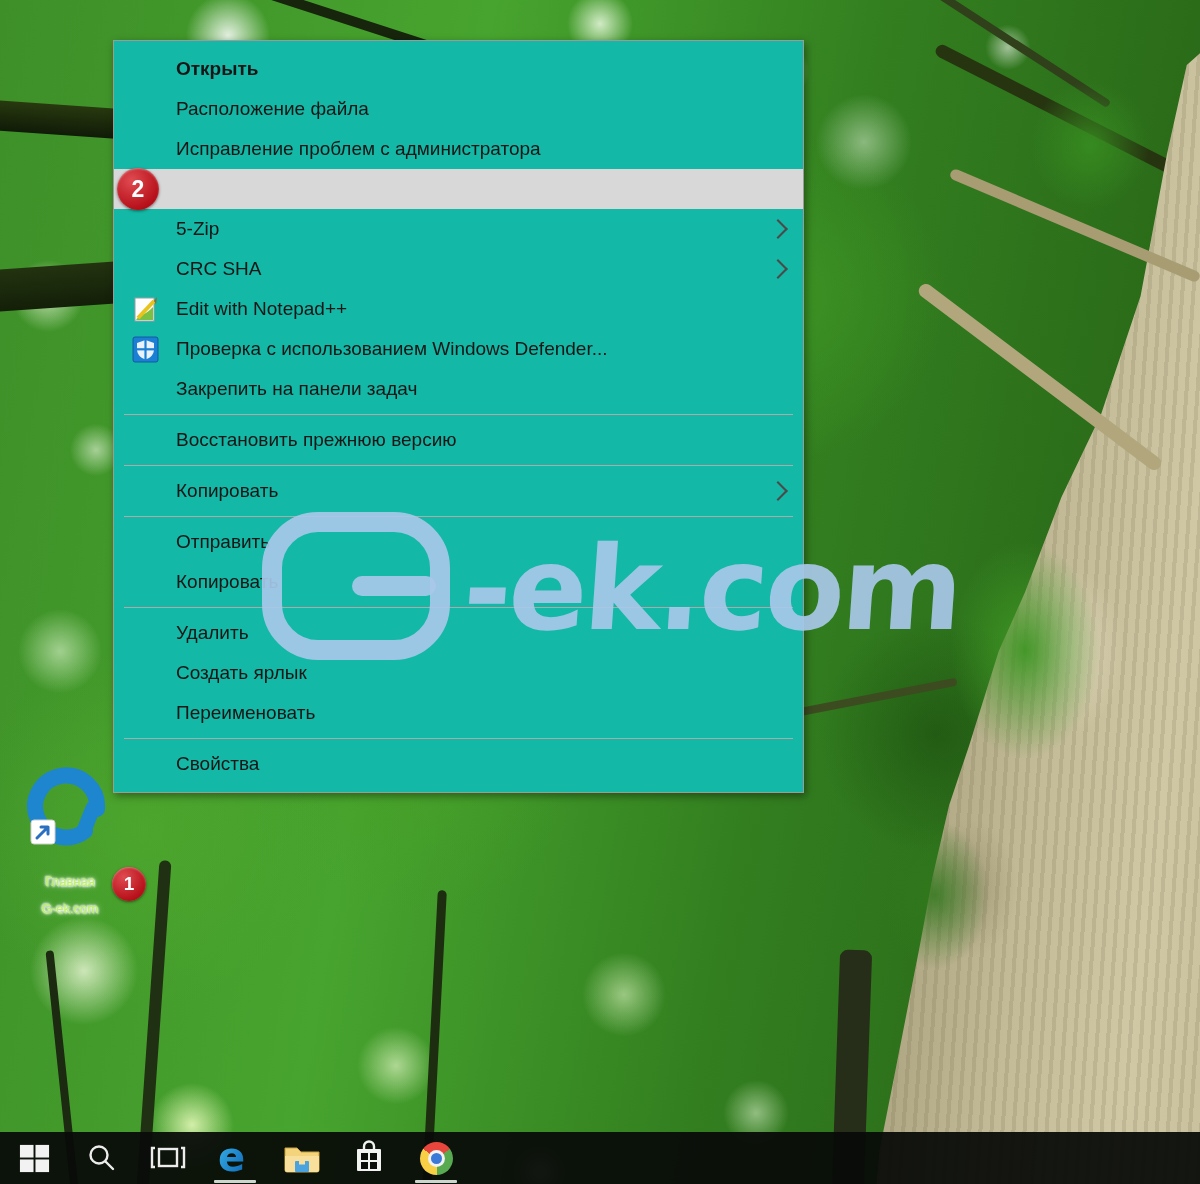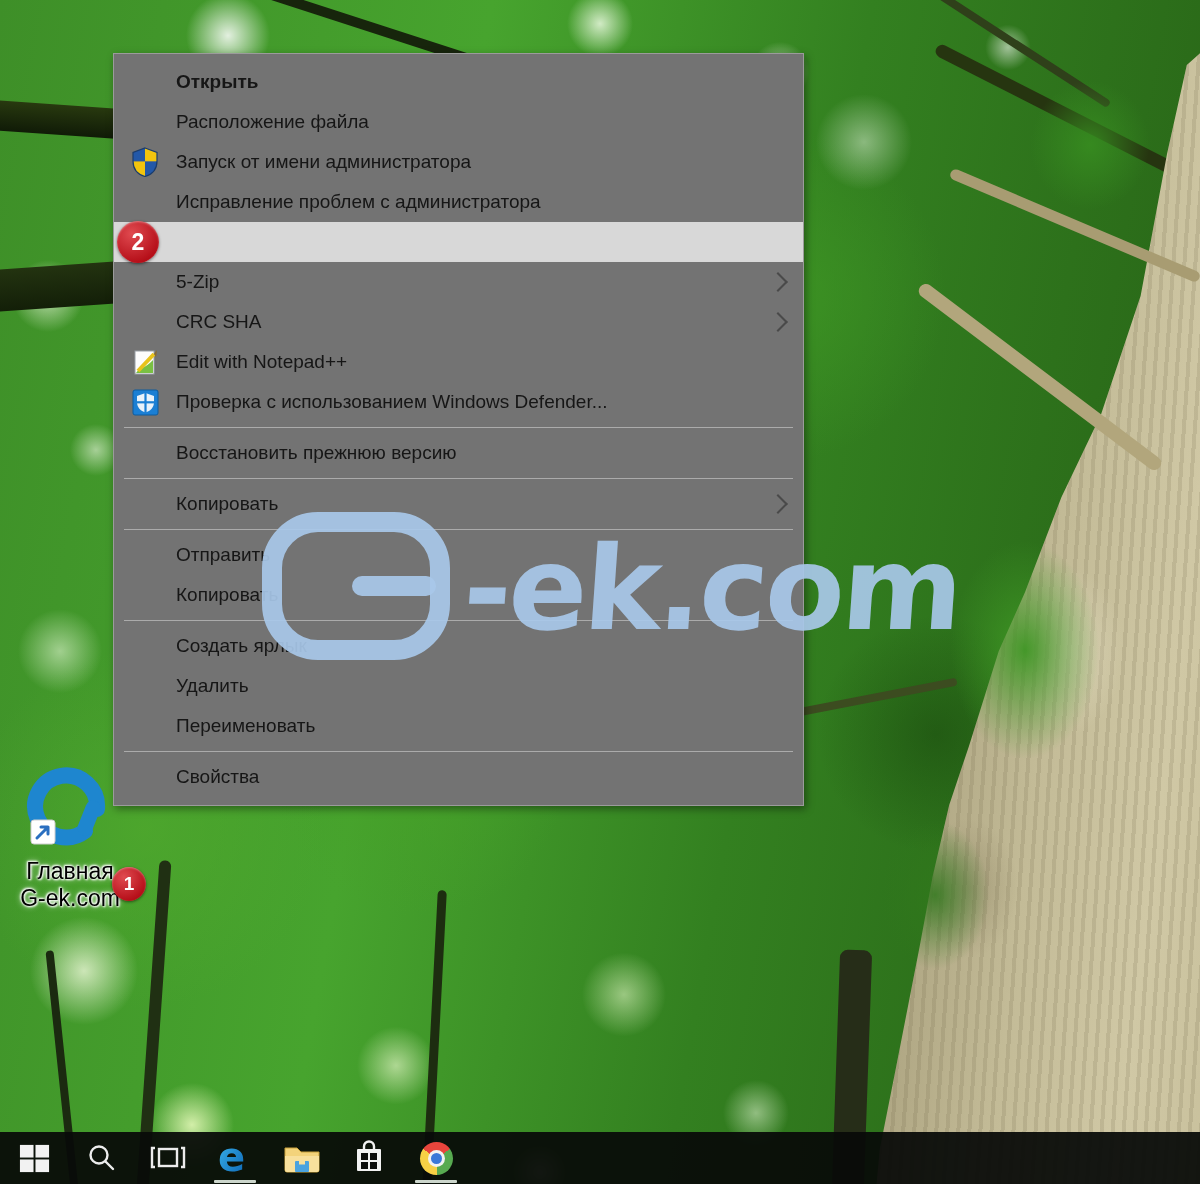--- a/index.html
+++ b/index.html
@@ -51,22 +51,22 @@
       radial-gradient(ellipse 80px 120px at 60% 55%, rgba(238,232,208,.45), transparent 70%),
       radial-gradient(ellipse 70px 100px at 30% 75%, rgba(110,100,70,.3), transparent 70%),
       repeating-linear-gradient(94deg, rgba(105,95,65,.16) 0 4px, rgba(0,0,0,0) 4px 11px),
       linear-gradient(97deg,#8a8160 0%,#aaa17e 25%,#c3bb97 55%,#d0c8a5 82%,#c9c19d 100%);}
   .leaf-clump{position:absolute;border-radius:50%;}
   .lc1{left:950px;top:540px;width:150px;height:220px;background:radial-gradient(ellipse,rgba(62,150,36,.95),transparent 70%);}
   .lc2{left:1030px;top:80px;width:120px;height:130px;background:radial-gradient(ellipse,rgba(55,140,32,.9),transparent 70%);}
   .lc3{left:880px;top:820px;width:110px;height:150px;background:radial-gradient(ellipse,rgba(48,120,28,.85),transparent 70%);}
 
   
-  .context-menu{position:absolute;left:113px;top:53px;width:691px;z-index:10;
-    background:#737373;border:1px solid #9b9b9b;box-shadow:2px 3px 8px rgba(0,0,0,.4);
+  .context-menu{position:absolute;left:113px;top:40px;width:691px;z-index:10;
+    background:#14b8a6;border:1px solid #9b9b9b;box-shadow:2px 3px 8px rgba(0,0,0,.4);
     padding:8px 0;box-sizing:border-box;}
   .mi{position:relative;height:40px;display:flex;align-items:center;padding-left:62px;
     font-size:19px;color:#161616;white-space:nowrap;cursor:default;}
   .mi.bold{font-weight:bold;}
   .mi.highlighted{background:#d8d8d8;}
   .mi .mi-icon{position:absolute;left:16px;top:50%;transform:translateY(-50%);width:30px;height:30px;
     display:flex;align-items:center;justify-content:center;}
   .mi .chevron{position:absolute;right:18px;top:50%;width:12px;height:12px;border-top:2px solid #4a4a4a;
     border-right:2px solid #4a4a4a;transform:translateY(-50%) rotate(45deg);}
   .separator{height:11px;display:flex;align-items:center;margin:0 10px;}
@@ -83,21 +83,21 @@
   .watermark{position:absolute;left:262px;top:512px;z-index:20;display:flex;align-items:center;
     pointer-events:none;color:rgba(168,200,233,.92);}
   .wm-g{position:relative;width:148px;height:108px;border:20px solid rgba(168,200,233,.92);border-radius:56px;}
   .wm-g-bar{position:absolute;right:-6px;top:calc(50% - 10px);width:84px;height:20px;border-radius:10px;
     background:rgba(168,200,233,.92);}
   .wm-text{font-size:116px;font-weight:bold;letter-spacing:-3px;transform:skewX(-4deg) translateY(2px);
     margin-left:14px;font-family:"DejaVu Sans",sans-serif;}
 
   
   .shortcut{position:absolute;left:0px;top:758px;width:140px;z-index:5;text-align:center;}
-  .shortcut-label{margin-top:2px;font-size:23px;line-height:27px;color:#000000;
+  .shortcut-label{margin-top:12px;font-size:13px;line-height:27px;color:#bef264;
     text-shadow:0 0 3px #fff,0 0 6px #fff,1px 1px 2px #fff,-1px -1px 2px #fff;}
 
   
   .taskbar{position:absolute;left:0;bottom:0;width:1200px;height:52px;z-index:50;
     background:rgba(9,11,9,.94);display:flex;align-items:stretch;padding-left:10px;gap:19px;}
   .tb-btn{position:relative;width:48px;height:52px;display:flex;align-items:center;justify-content:center;}
   .tb-underline{position:absolute;bottom:1px;left:3px;width:42px;height:3px;background:#ccd6cc;border-radius:1px;}
   .chrome-ball{width:33px;height:33px;border-radius:50%;position:relative;
     background:conic-gradient(from -55deg,#e8453c 0 110deg,#57aa50 110deg 235deg,#f7d045 235deg 360deg);}
   .chrome-ball::before{content:"";position:absolute;left:50%;top:50%;width:17px;height:17px;margin:-8.5px 0 0 -8.5px;
@@ -145,39 +145,20 @@
   <div class="badge badge-1">1</div>
 
   <div class="context-menu" id="menu">
       <div class="mi bold">
         <span>Открыть</span>
       </div>
       <div class="mi">
         <span>Расположение файла</span>
       </div>
       <div class="mi">
-        <span class="mi-icon">
-          <svg width="28" height="30" viewBox="0 0 28 30">
-    <defs>
-              <clipPath id="shieldClip">
-                <path d="M14 1 L26 5.5 V14 C26 22.5 21 27.5 14 29.5 C7 27.5 2 22.5 2 14 V5.5 Z"></path>
-              </clipPath>
-            </defs>
-    <g clip-path="url(#shieldClip)">
-      <rect x="2" y="1" width="12" height="13.5" fill="#2358a8"></rect>
-      <rect x="14" y="1" width="12" height="13.5" fill="#f2c40e"></rect>
-      <rect x="2" y="14.5" width="12" height="15" fill="#f2c40e"></rect>
-      <rect x="14" y="14.5" width="12" height="15" fill="#2358a8"></rect>
-    </g>
-    <path d="M14 1 L26 5.5 V14 C26 22.5 21 27.5 14 29.5 C7 27.5 2 22.5 2 14 V5.5 Z" fill="none" stroke="#1b3c6b" stroke-width="1.2"></path>
-  </svg>
-        </span>
-        <span>Запуск от имени администратора</span>
-      </div>
-      <div class="mi">
         <span>Исправление проблем с администратора</span>
       </div>
       <div class="mi highlighted">
         <div class="badge badge-2 row-badge">2</div>
       </div>
       <div class="mi">
         <span>5-Zip</span>
         <span class="chevron"></span>
       </div>
       <div class="mi">
@@ -199,42 +180,45 @@
         <span class="mi-icon">
           <svg width="27" height="27" viewBox="0 0 27 27">
     <rect x="1" y="1" width="25" height="25" rx="2" fill="#1b7fd4" stroke="#0f5c9e"></rect>
     <path d="M13.5 4 L22 7 V13 C22 18.5 18.5 21.8 13.5 23.5 C8.5 21.8 5 18.5 5 13 V7 Z" fill="#e9f2fa"></path>
     <rect x="12.4" y="3" width="2.2" height="22" fill="#1b7fd4"></rect>
     <rect x="3" y="12.2" width="21" height="2.2" fill="#1b7fd4"></rect>
   </svg>
         </span>
         <span>Проверка с использованием Windows Defender...</span>
       </div>
+      <div class="mi">
+        <span>Закрепить на панели задач</span>
+      </div>
       <div class="separator"></div>
       <div class="mi">
         <span>Восстановить прежнюю версию</span>
       </div>
       <div class="separator"></div>
       <div class="mi">
         <span>Копировать</span>
         <span class="chevron"></span>
       </div>
       <div class="separator"></div>
       <div class="mi">
         <span>Отправить</span>
       </div>
       <div class="mi">
         <span>Копировать</span>
       </div>
       <div class="separator"></div>
       <div class="mi">
+        <span>Удалить</span>
+      </div>
+      <div class="mi">
         <span>Создать ярлык</span>
-      </div>
-      <div class="mi">
-        <span>Удалить</span>
       </div>
       <div class="mi">
         <span>Переименовать</span>
       </div>
       <div class="separator"></div>
       <div class="mi">
         <span>Свойства</span>
       </div>
     </div>
 

